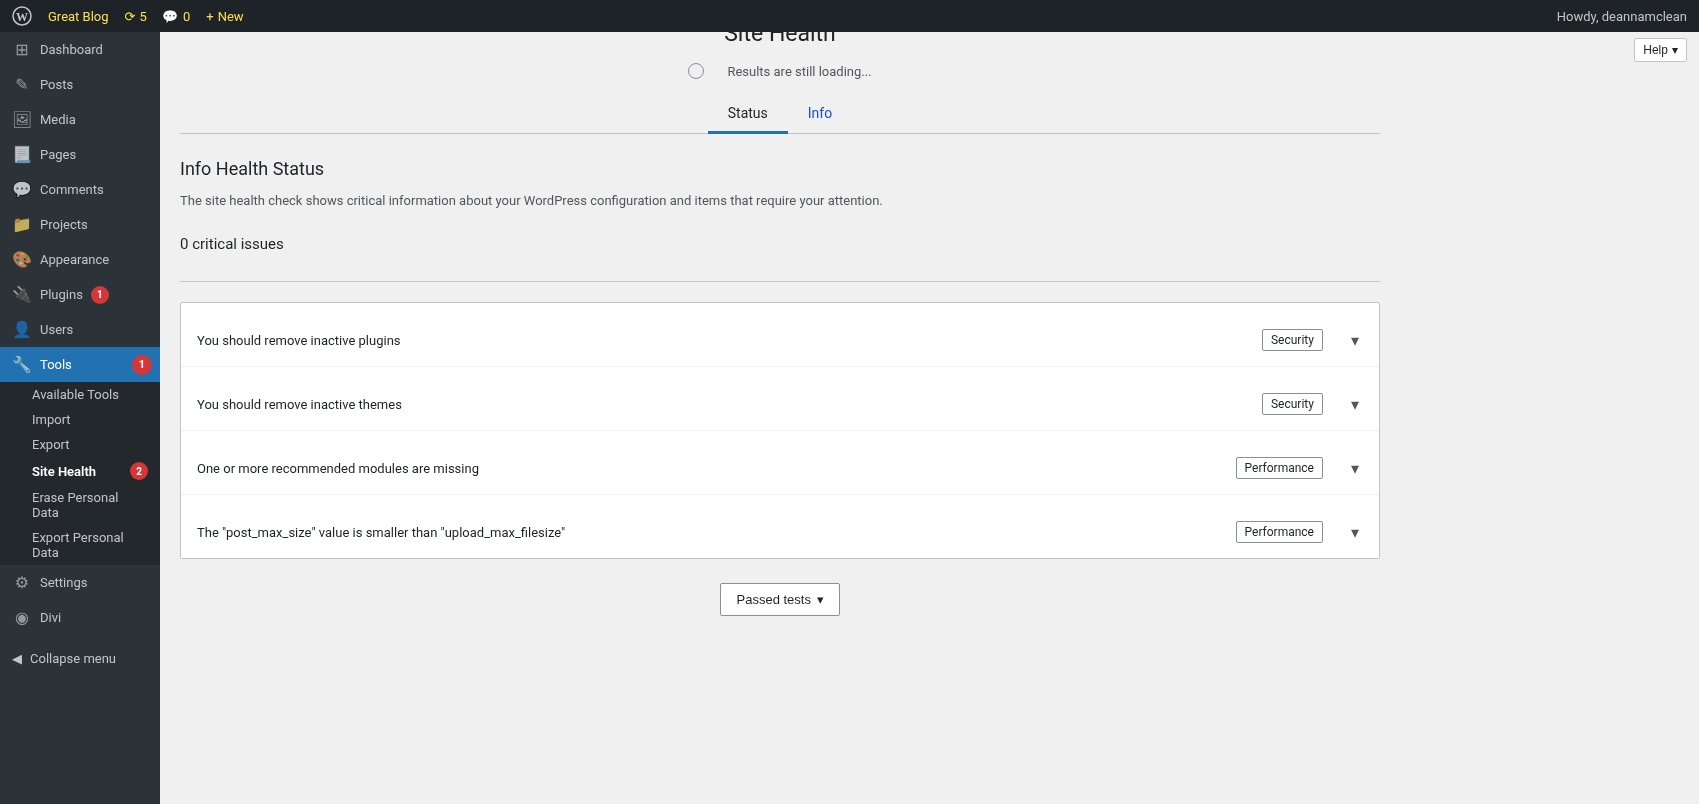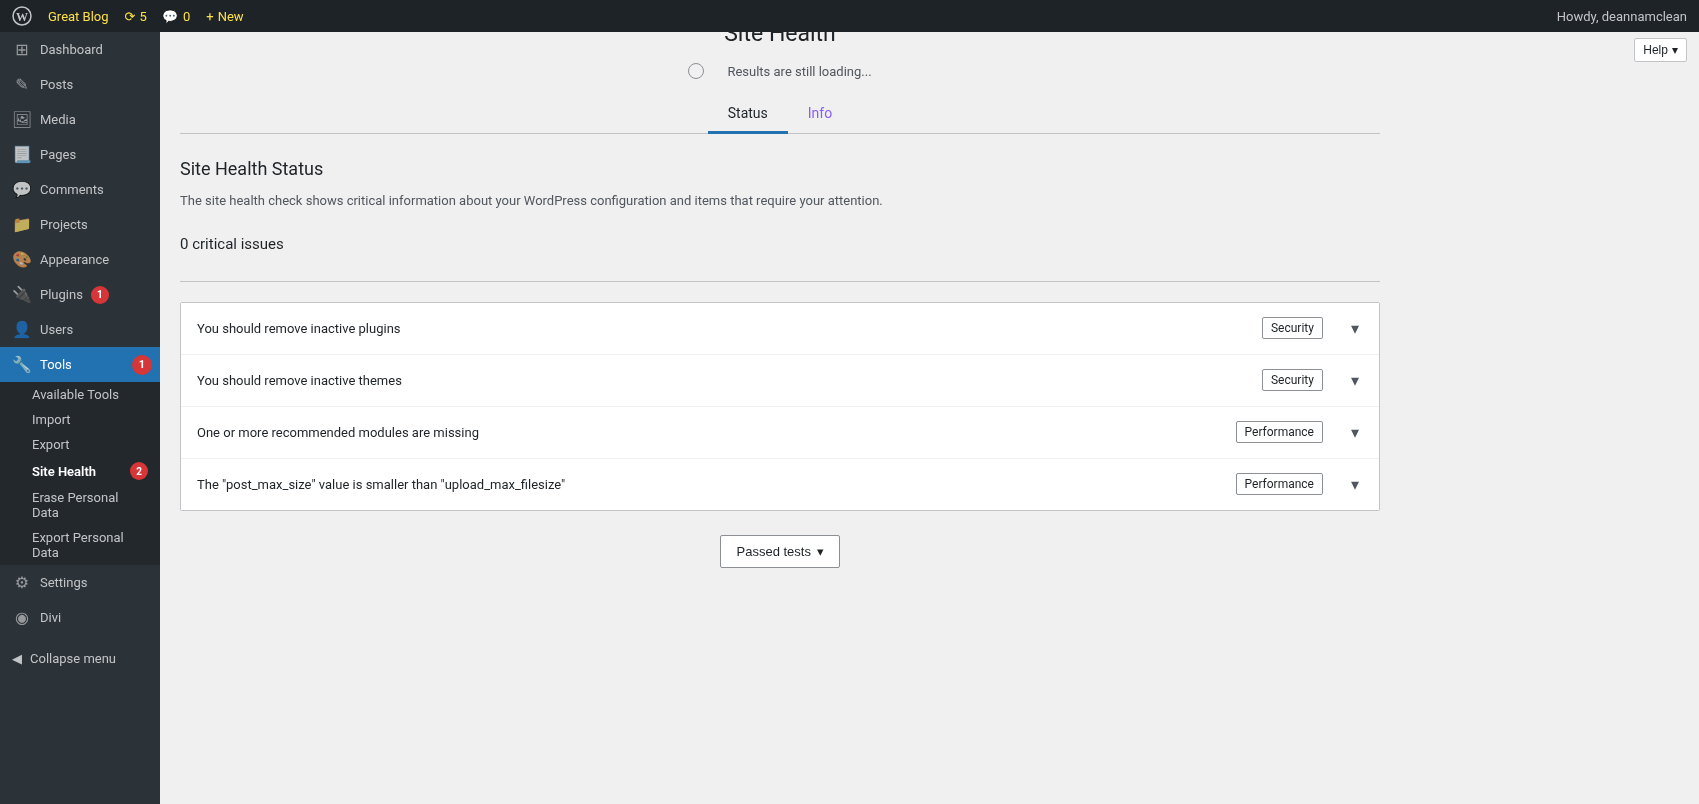--- a/index.html
+++ b/index.html
@@ -121,21 +121,21 @@
       display: flex;
       border-bottom: 1px solid #c3c4c7;
       margin-bottom: 0;
       justify-content: center;
       gap: 0;
     }
     .nav-tab {
       padding: 10px 20px;
       cursor: pointer;
       font-size: 14px;
-      color: #8b5cf6;
+      color: #1d4ed8;
       border-bottom: 3px solid transparent;
       margin-bottom: -1px;
       text-decoration: none;
     }
     .nav-tab.active {
       color: #1d2327;
       border-bottom: 3px solid #2271b1;
       font-weight: 400;
     }
 
@@ -171,20 +171,21 @@
 
     
     .issues-list { border: 1px solid #c3c4c7; background: #fff; border-radius: 2px; margin-bottom: 24px; }
     .issue-item {
       display: flex;
       align-items: center;
       justify-content: space-between;
       padding: 14px 16px;
       border-bottom: 1px solid #f0f0f1;
       background: #fff;
+      margin-top: 12px;
     }
     .issue-item:last-child { border-bottom: none; }
     .issue-label { font-size: 13px; color: #1d2327; }
     .issue-right { display: flex; align-items: center; gap: 24px; }
     .tag {
       border: 1px solid #8c8f94;
       border-radius: 2px;
       padding: 3px 8px;
       font-size: 12px;
       color: #1d2327;
@@ -368,21 +369,21 @@
       <span class="loading-circle"></span>
       <span>Results are still loading...</span>
     </div>
 
     <div class="nav-tab-wrapper">
       <div class="nav-tab active">Status</div>
       <div class="nav-tab">Info</div>
     </div>
 
     <div class="health-check-body">
-      <h2 class="section-title">Site Health Status</h2>
+      <h2 class="section-title">Info Health Status</h2>
       <p class="section-desc">The site health check shows critical information about your WordPress configuration and items that require your attention.</p>
 
       <div class="issues-count">0 critical issues</div>
 
       <div style="margin-top: 20px;">
 
         <div class="issues-list">
 
           <div class="issue-item">
             <span class="issue-label">You should remove inactive plugins</span>

